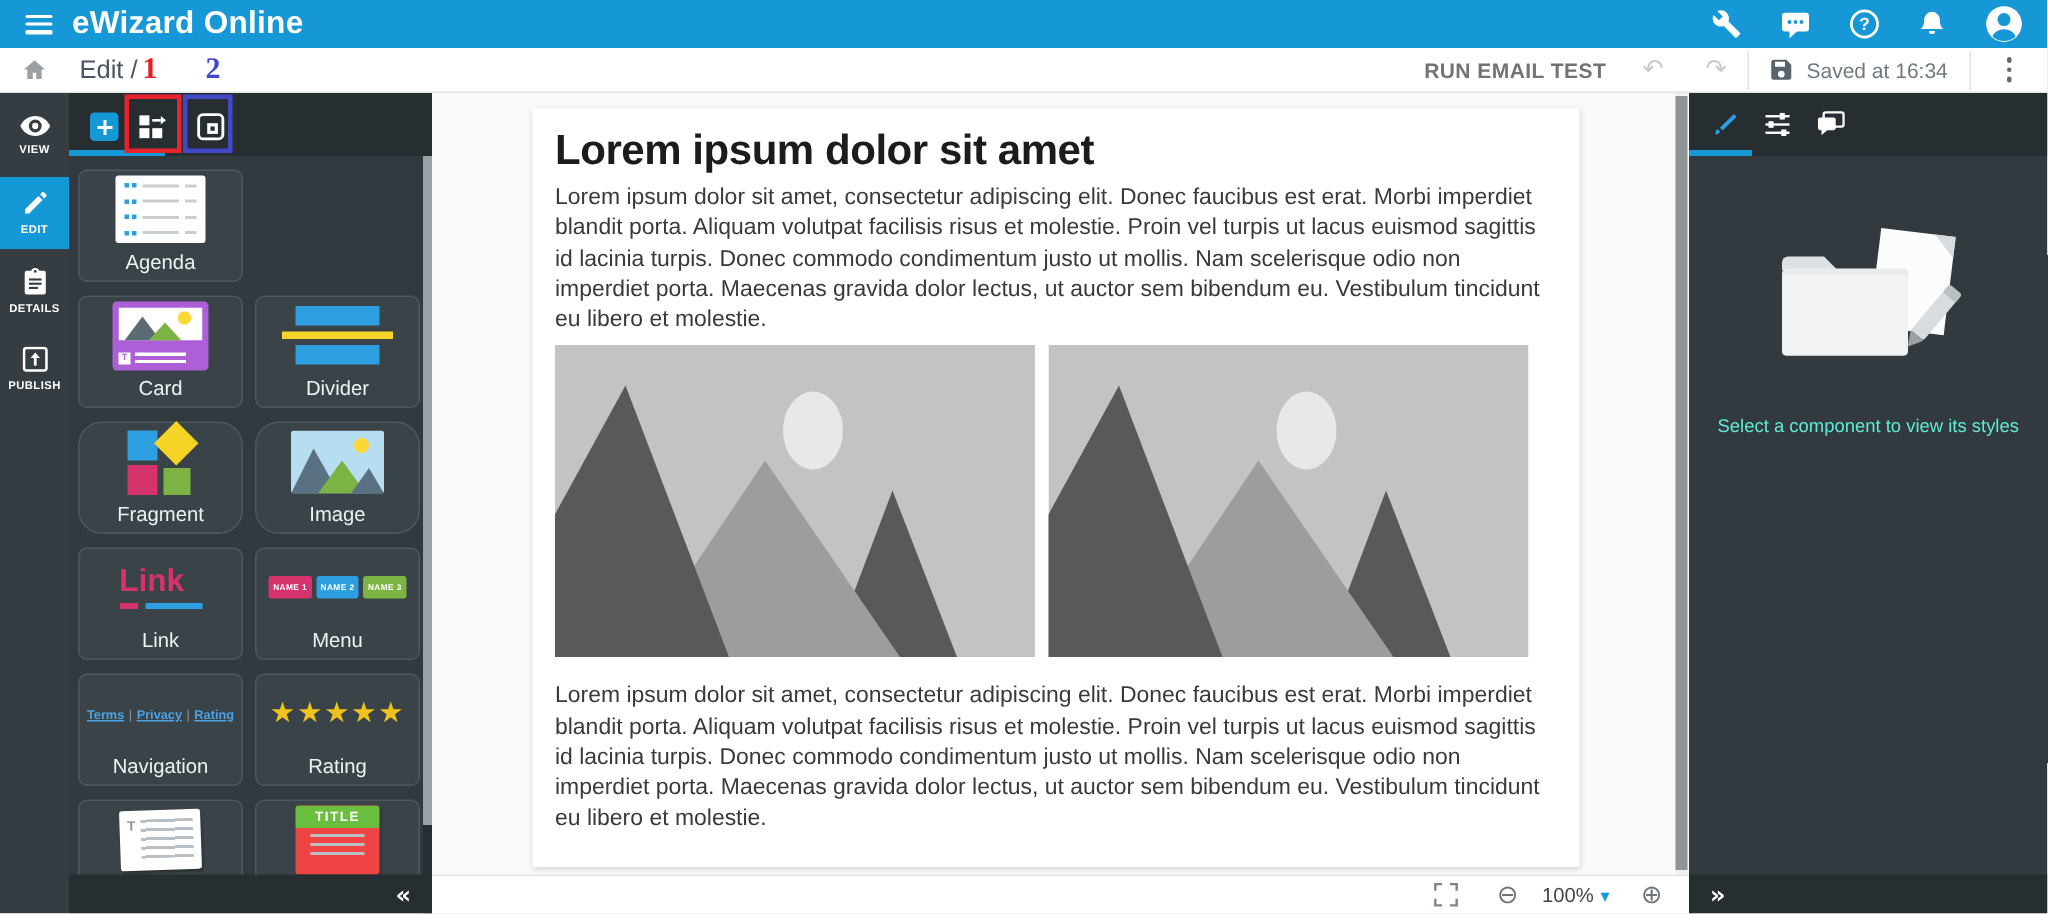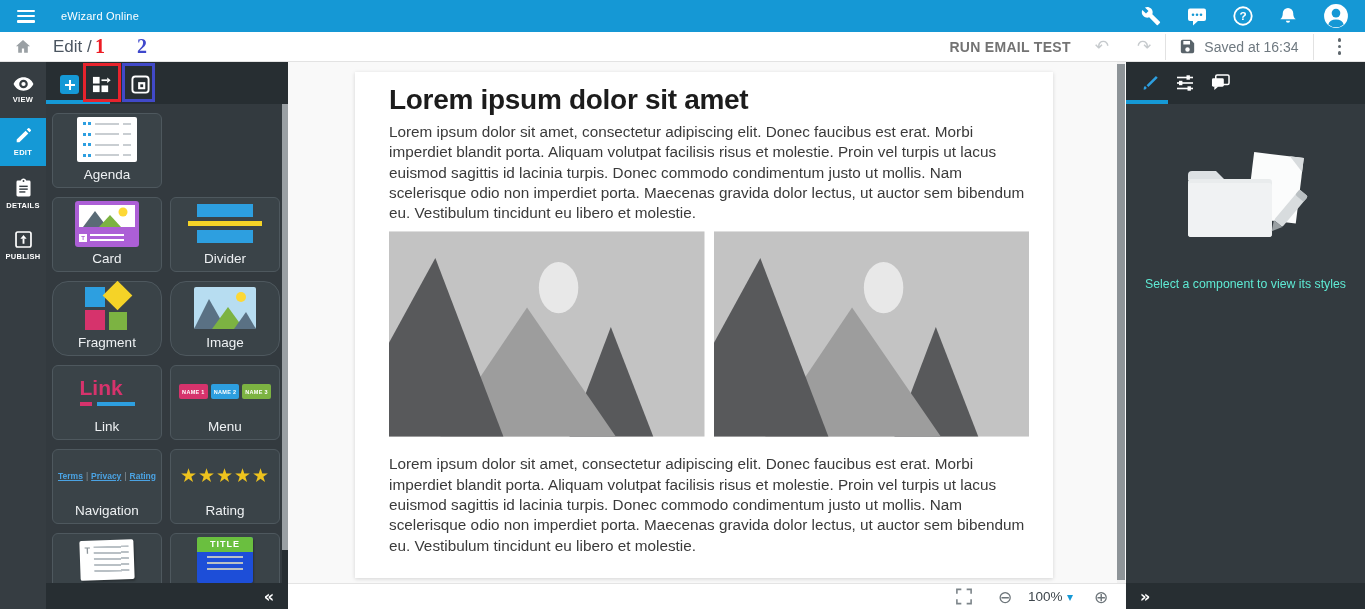--- a/index.html
+++ b/index.html
@@ -6,21 +6,21 @@
   .screen{position:relative;width:1365px;height:609px;overflow:hidden;
     font-family:"Liberation Sans",sans-serif;background:#f9f9f9;}
   .glyph{font-family:"DejaVu Sans",sans-serif;}
 
   
   .topbar{position:absolute;left:0;top:0;width:1365px;height:32px;background:#1598d5;
     display:flex;align-items:center;color:#fff;}
   .hamburger{width:18px;height:13px;margin-left:17px;display:flex;flex-direction:column;
     justify-content:space-between;cursor:pointer;}
   .hb-bar{height:2.5px;background:#fff;border-radius:1px;}
-  .app-title{margin-left:26px;font-size:11px;font-weight:400;letter-spacing:.2px;}
+  .app-title{margin-left:13px;font-size:21px;font-weight:700;letter-spacing:.2px;}
   .topbar-right{margin-left:auto;display:flex;align-items:center;gap:26px;margin-right:16px;}
   .topbar-right svg{display:block;}
 
   
   .toolbar{position:absolute;left:0;top:32px;width:1365px;height:30px;background:#fff;
     border-bottom:1px solid #e3e3e3;display:flex;align-items:center;box-sizing:border-box;}
   .home-btn{margin-left:15px;display:flex;}
   .breadcrumb{margin-left:22px;font-size:17px;color:#4b5560;}
   .ann-num{font-family:"Liberation Serif",serif;font-weight:bold;font-size:20px;line-height:1;}
   .ann-1{position:absolute;left:95px;top:36px;color:#ed1c24;}
@@ -106,37 +106,37 @@
   .icon-nav{font-size:8.5px;font-weight:bold;display:flex;gap:3px;align-items:center;}
   .icon-nav a{color:#4ba3e3;text-decoration:underline;}
   .icon-nav .sep{color:#8b959b;font-weight:normal;}
   .icon-rating{color:#eec31e;font-size:19px;letter-spacing:1px;line-height:1;}
   .icon-textdoc{position:relative;width:54px;height:40px;background:#fff;border-radius:2px;
     transform:rotate(-2deg);box-shadow:1px 2px 2px rgba(0,0,0,.25);display:flex;gap:3px;
     padding:6px 5px;box-sizing:border-box;}
   .tletter{color:#8e969b;font-weight:bold;font-size:9px;line-height:1;}
   .doc-lines{flex:1;height:26px;
     background:repeating-linear-gradient(#b9c0c5 0 2px,transparent 2px 6px);}
-  .icon-titledoc{width:56px;height:46px;background:#1d4ed8;border-radius:2px;overflow:hidden;
+  .icon-titledoc{width:56px;height:46px;background:#ef4444;border-radius:2px;overflow:hidden;
     box-shadow:1px 2px 2px rgba(0,0,0,.25);display:flex;flex-direction:column;align-items:center;}
   .title-head{width:100%;height:15px;background:#6abf3f;color:#fff;font-size:9px;font-weight:bold;
     display:flex;align-items:center;justify-content:center;letter-spacing:1px;}
   .icon-titledoc .doc-lines{flex:none;width:36px;height:18px;margin-top:4px;}
 
   .comp-footer{position:absolute;left:0;top:521px;width:242px;height:26px;background:#272e32;
     z-index:5;display:flex;align-items:center;justify-content:flex-end;}
   .collapse-arrow{color:#fff;font-size:16px;font-weight:bold;margin-right:14px;cursor:pointer;}
   .comp-scrollbar{position:absolute;right:0;top:0;width:6px;height:547px;background:#272e32;z-index:6;}
   .comp-thumb{position:absolute;left:0;top:42px;width:6px;height:446px;background:#9aa0a4;}
 
   
   .canvas{position:absolute;left:288px;top:62px;width:838px;height:547px;background:#f9f9f9;}
   .page{position:absolute;left:67px;top:10px;width:698px;height:506px;background:#fff;
     box-shadow:0 1px 4px rgba(0,0,0,.15);overflow:hidden;box-sizing:border-box;
-    padding:12px 24px 0 34px;}
+    padding:12px 24px 0 15px;}
   .page h1{margin:0;font-size:28px;line-height:32px;color:#1c1c1c;letter-spacing:-.3px;}
   .page p{margin:6px 0 0;font-size:15.3px;line-height:20.3px;color:#3a3a3a;}
   .page p.second{margin-top:16px;}
   .img-row{display:flex;gap:9px;margin-top:7px;}
   .img-row svg{display:block;}
   .canvas-scrollbar{position:absolute;right:1px;top:0;width:8px;height:521px;background:#f1f1f1;}
   .canvas-thumb{position:absolute;left:0;top:2px;width:8px;height:516px;background:#8e9498;}
   .canvas-footer{position:absolute;left:0;top:521px;width:838px;height:26px;background:#fff;
     border-top:1px solid #e4e4e4;box-sizing:border-box;}
   .zoom-ctl{position:absolute;top:0;height:25px;display:flex;align-items:center;}

